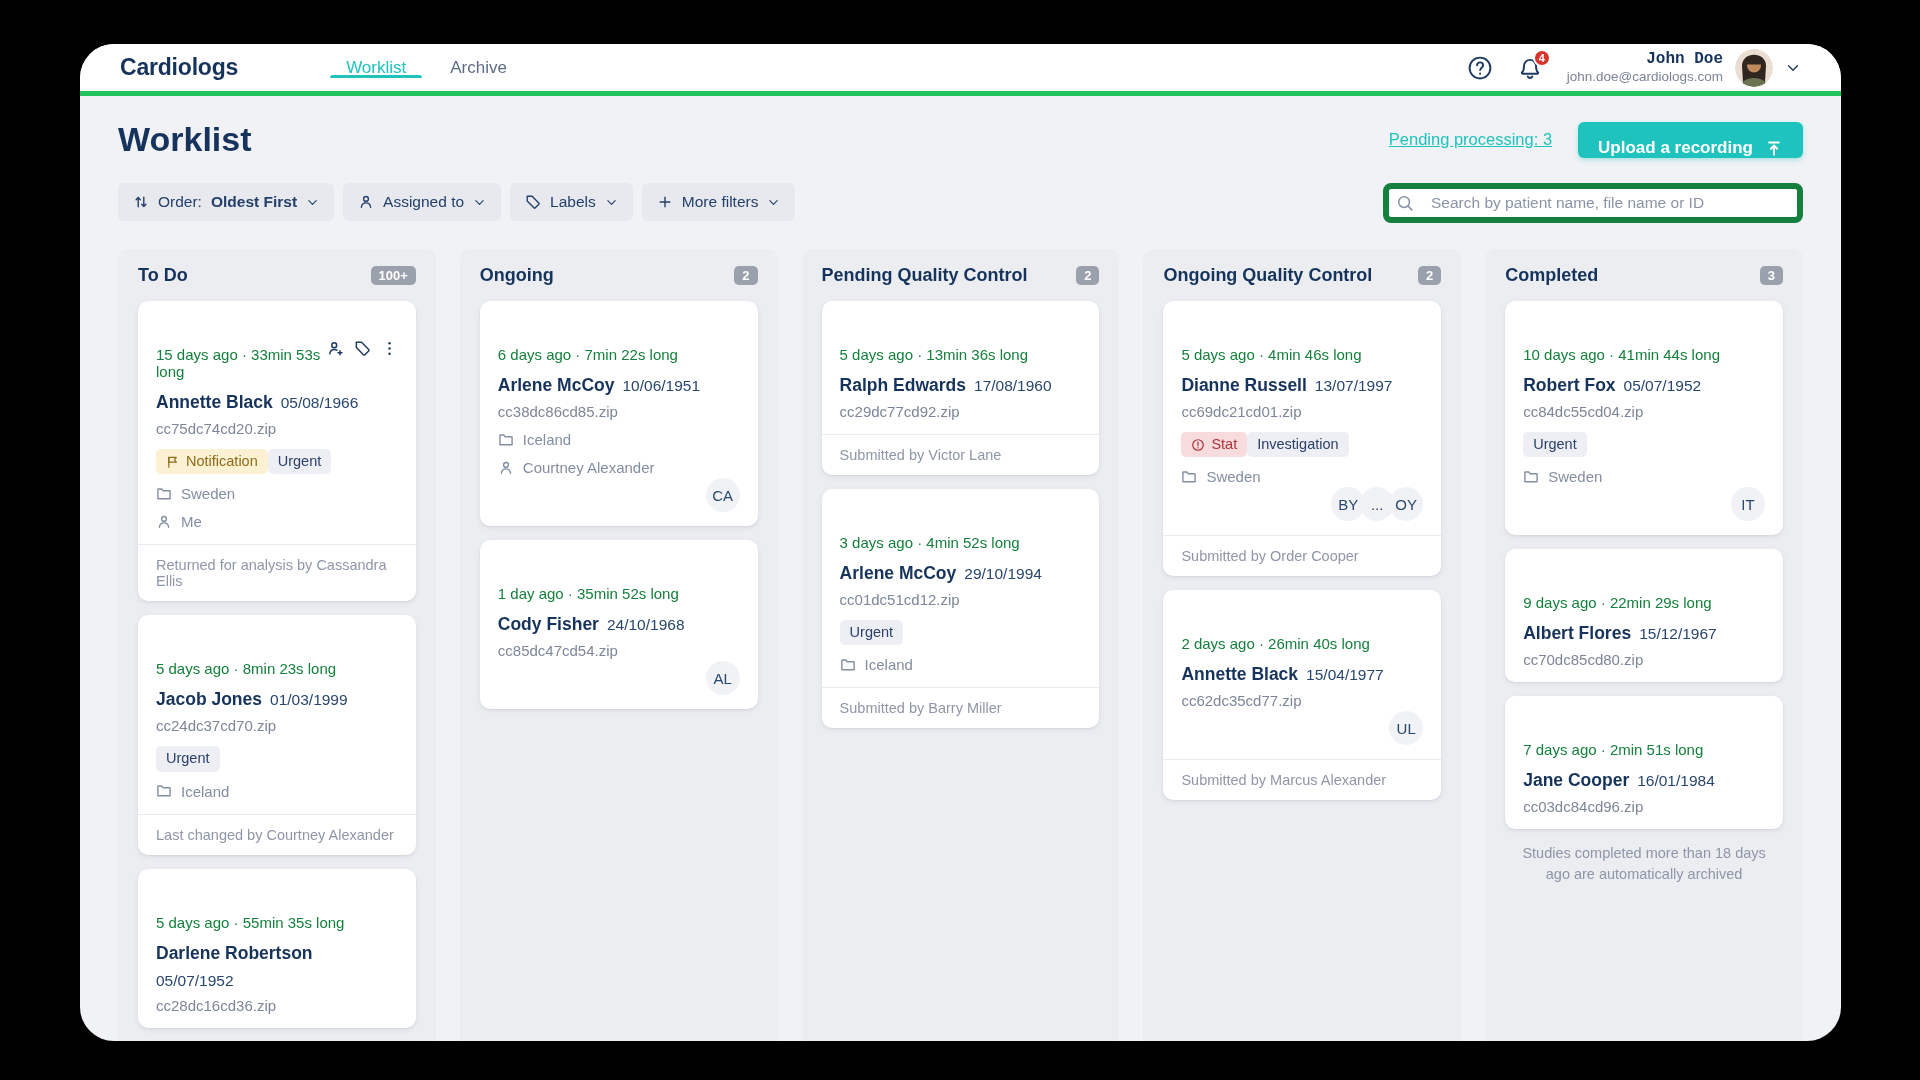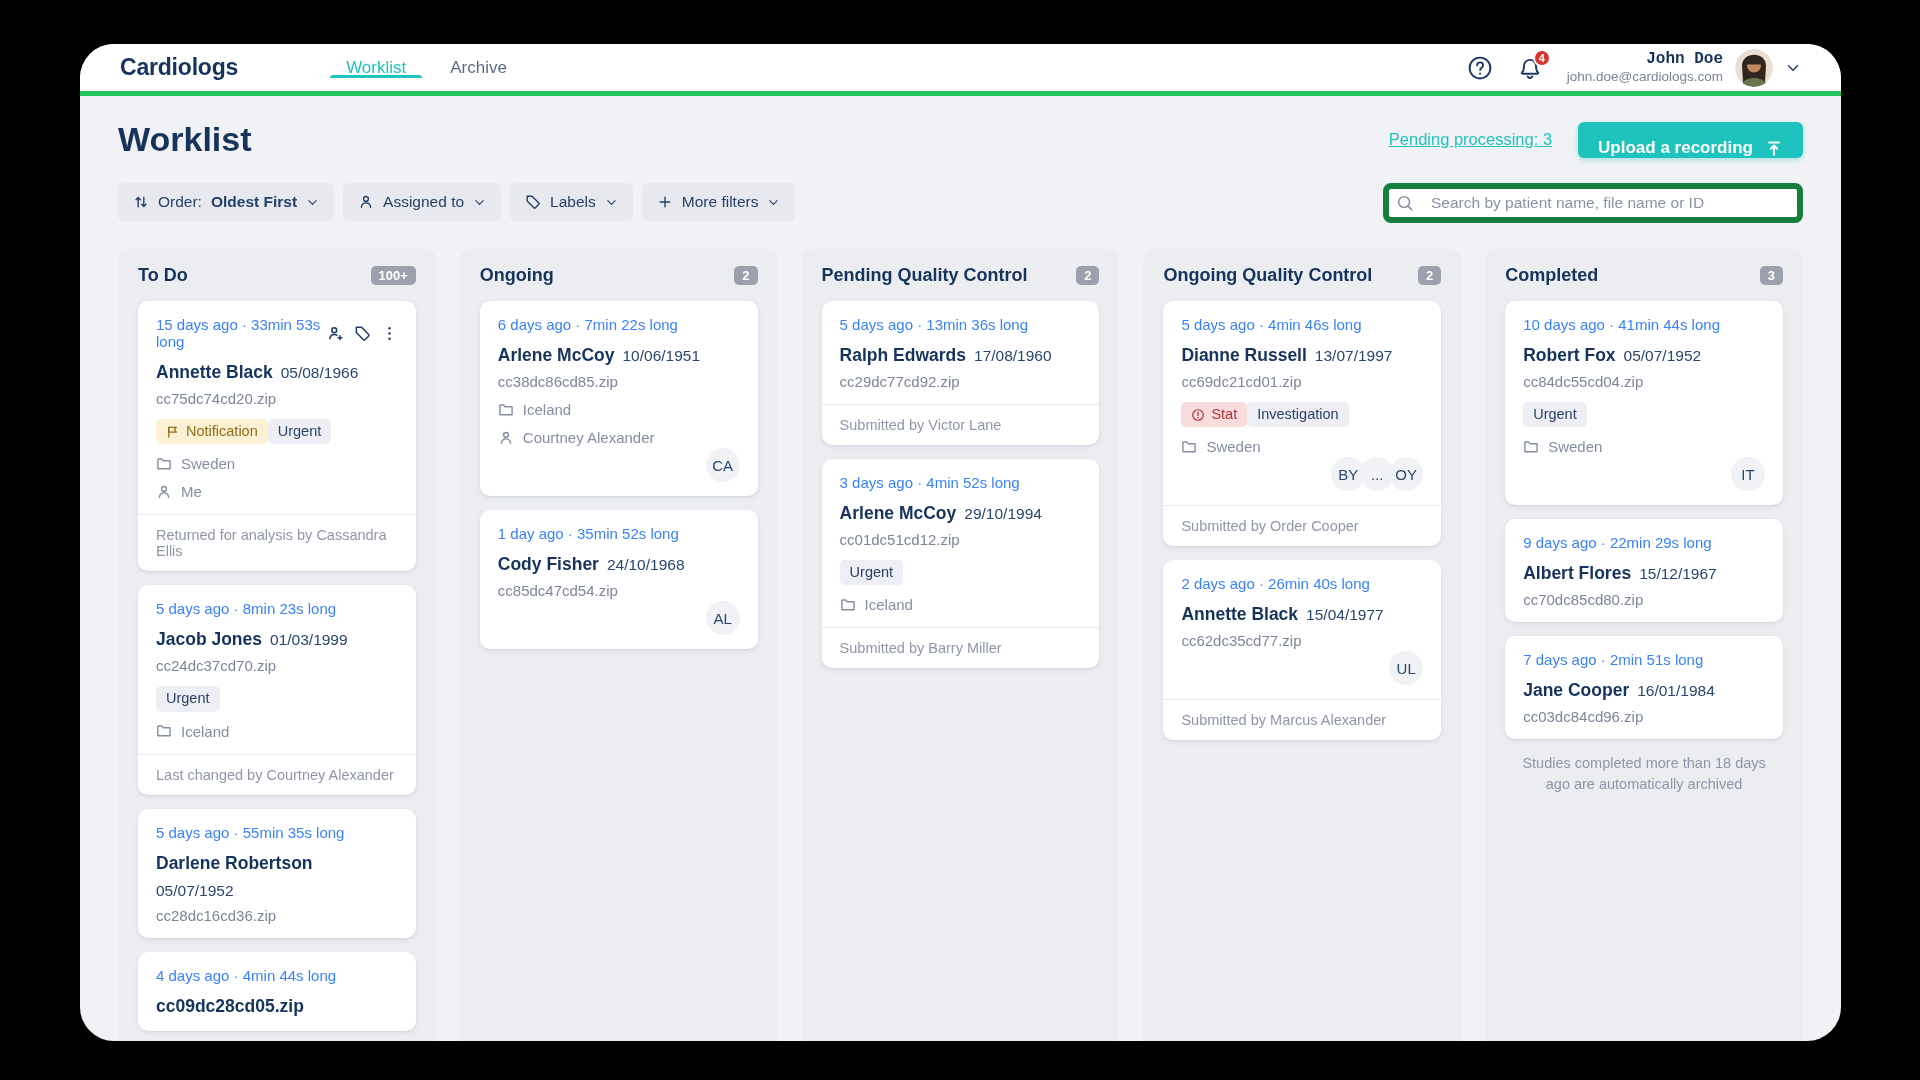--- a/index.html
+++ b/index.html
@@ -84,21 +84,21 @@
     background: #9aa1ad; color: #fff; font-size: 13px; font-weight: 700;
     border-radius: 5px; padding: 3px 8px; line-height: 1;
   }
   .card {
     background: #fff; border-radius: 10px; margin-bottom: 14px; cursor: pointer;
     box-shadow: 0 1px 2px rgba(23,32,58,.07), 0 2px 6px rgba(23,32,58,.06);
     font-size: 15px; overflow: hidden;
   }
   .card-body { padding: 15px 18px 14px; }
   .meta-row { display: flex; align-items: center; justify-content: space-between; margin-bottom: 12px; }
-  .meta { color: #3b82f6; font-size: 15px; }
+  .meta { color: #15803d; font-size: 15px; margin-top: 30px; }
   .card-actions { display: flex; align-items: center; gap: 10px; }
   .act-btn { background: none; border: none; cursor: pointer; color: #1d3a63; display: flex; padding: 0; }
   .title-row { display: flex; align-items: baseline; gap: 8px; flex-wrap: wrap; }
   .patient-name { font-size: 17.5px; font-weight: 700; color: var(--navy); }
   .patient-dob { font-size: 15.5px; color: #29466e; }
   .file-name { color: #7d8698; font-size: 15px; margin-top: 7px; }
   .tag-row { display: flex; margin-top: 12px; flex-wrap: wrap; }
   .tag {
     display: inline-flex; align-items: center; gap: 6px; border-radius: 5px;
     padding: 4px 10px; font-size: 14.5px; line-height: 1.2;

